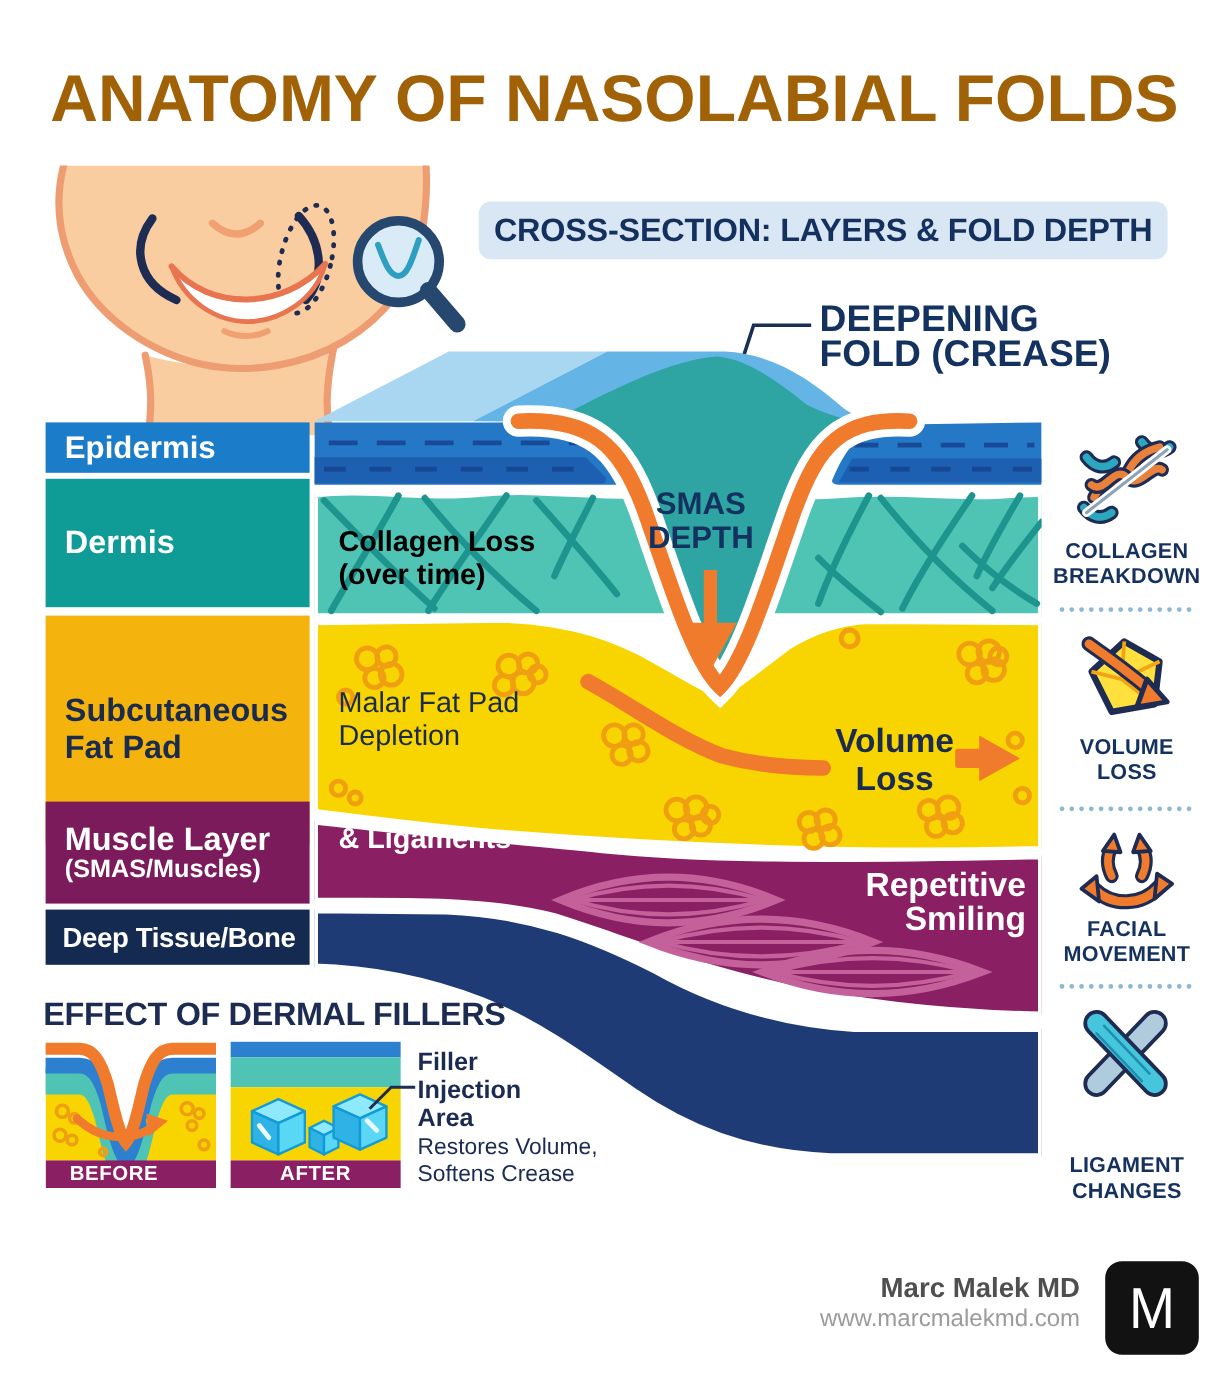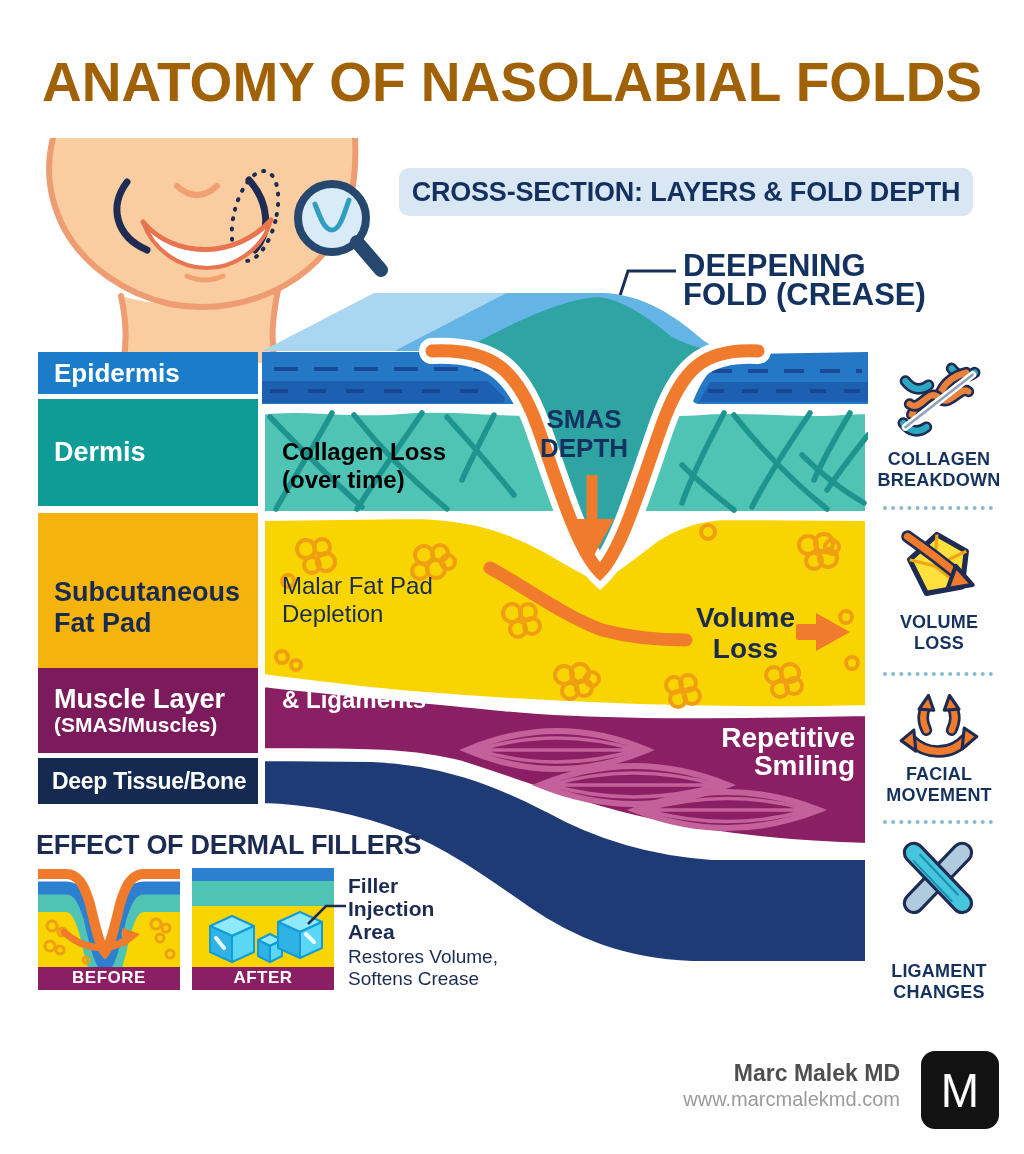--- a/index.html
+++ b/index.html
@@ -321,21 +321,21 @@
         <circle cx="128" cy="60" r="4"></circle>
         <circle cx="122" cy="70" r="4"></circle>
       <circle cx="88" cy="66" r="3"></circle>
         <circle cx="48" cy="92" r="3"></circle>
         <circle cx="132" cy="86" r="4"></circle>
     </g>
     <path d="M26,64 C45,82 70,84 88,72" stroke="#F07B2D" stroke-width="7" fill="none" stroke-linecap="round"></path>
     <polygon points="84,60 102,66 86,79" fill="#F07B2D"></polygon>
     <rect x="0" y="99" width="142" height="23" fill="#8A2063"></rect>
   </svg>
-  <div class="abs panel-label" style="left:38px;">BEFORE</div>
+  <div class="abs panel-label" style="left:24px;">BEFORE</div>
 
   <svg class="abs" style="left:192px;top:868px;" width="142" height="122" viewBox="0 0 142 122">
     <rect x="0" y="0" width="142" height="13" fill="#2D7FD0"></rect>
     <rect x="0" y="13" width="142" height="25" fill="#4FC4B5"></rect>
     <rect x="0" y="38" width="142" height="61" fill="#F8D501"></rect>
     <g stroke="#129BD6" stroke-width="2" stroke-linejoin="round">
       <polygon points="18,58 40,48 62,58 40,68" fill="#8EE9FB"></polygon>
       <polygon points="18,58 18,84 40,94 40,68" fill="#2FB3E6"></polygon>
       <polygon points="62,58 62,84 40,94 40,68" fill="#59D7F5"></polygon>
       <polygon points="66,72 78,66 90,72 78,78" fill="#8EE9FB"></polygon>

